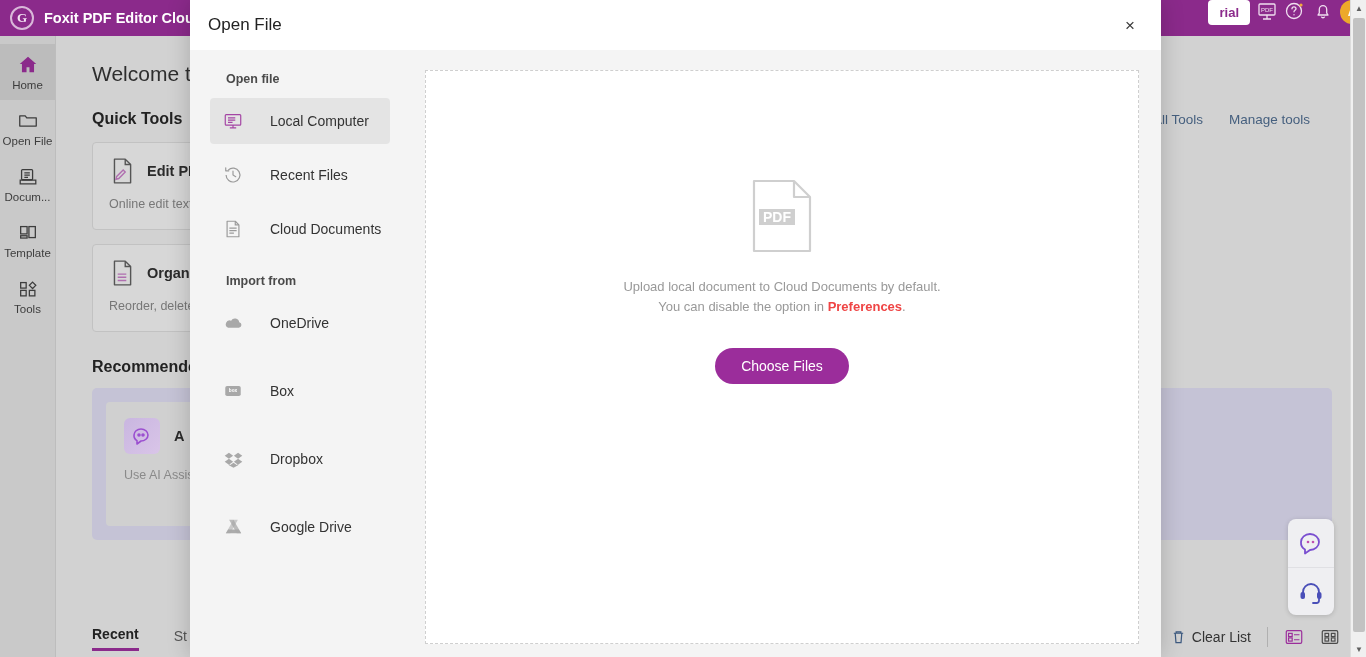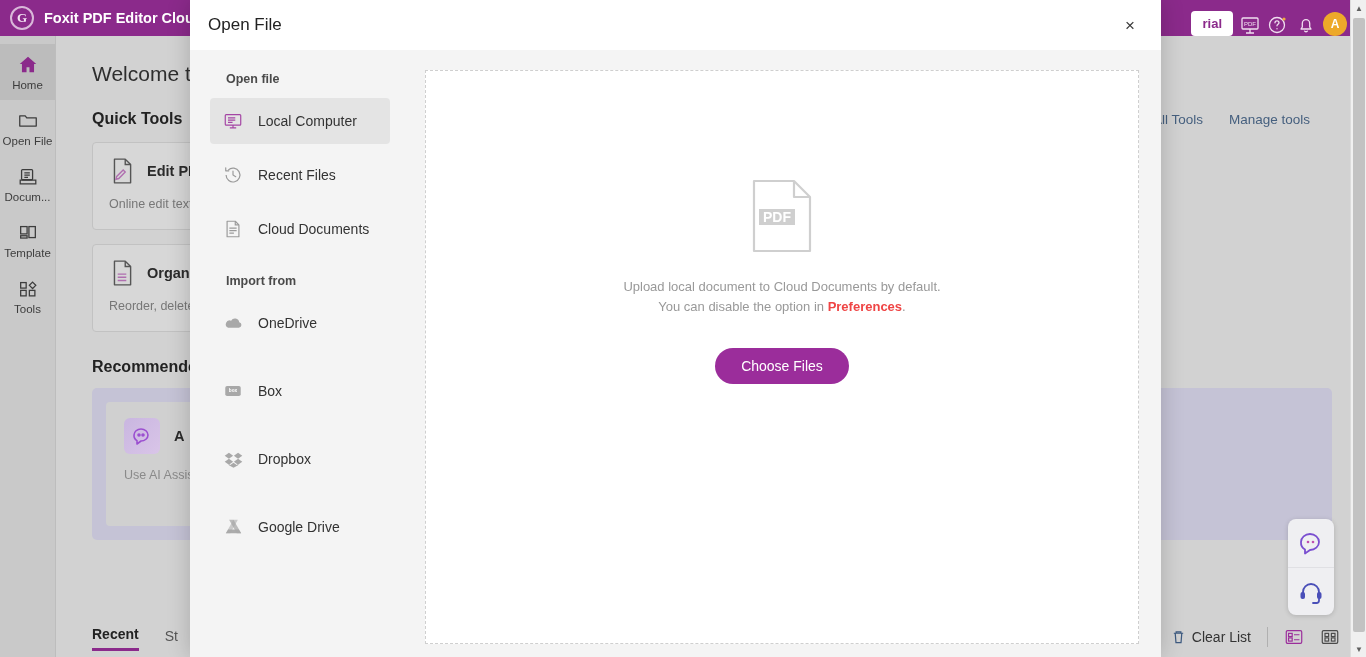--- a/index.html
+++ b/index.html
@@ -23,21 +23,21 @@
     border: 2px solid #d9b8d9; display: flex; align-items: center;
     justify-content: center; color: #f2e2f2; font-size: 13px; font-weight: bold;
     font-family: "Liberation Serif", serif;
   }
   .app-title {
     color: #ffffff; font-size: 14.5px; font-weight: bold; margin-left: 10px;
     white-space: nowrap;
   }
   .titlebar-right {
     position: absolute; right: 0px; top: 0; height: 36px;
-    display: flex; align-items: flex-end; gap: 6px; padding-right: 19px;
+    display: flex; align-items: flex-start; gap: 6px; padding-right: 2px;
   }
   .trial-btn {
     background: #ffffff; color: #8b2a8b; font-size: 13px; font-weight: bold;
     border-radius: 4px; padding: 5px 11px; white-space: nowrap;
   }
   .hdr-ico { width: 22px; height: 22px; position: relative; color: #f0dff0; }
   .avatar {
     width: 24px; height: 24px; border-radius: 50%; background: #eda92a;
     color: #fff; font-size: 12px; font-weight: bold;
     display: flex; align-items: center; justify-content: center;
@@ -92,21 +92,21 @@
   .rec-ico-box {
     width: 36px; height: 36px; border-radius: 6px;
     background: linear-gradient(135deg,#c9b6e0,#d9c5e8);
     display: flex; align-items: center; justify-content: center;
   }
   .rec-card-title { font-size: 14.5px; font-weight: bold; color: #2b2b2b; }
   .rec-card-desc { font-size: 12.5px; color: #8a8a8a; margin-top: 14px; }
 
   .bottom-tabs {
     position: absolute; left: 92px; bottom: 6px; display: flex;
-    align-items: center; gap: 26px;
+    align-items: center; gap: 35px;
   }
   .btab { font-size: 14px; color: #555; padding-bottom: 6px; }
   .btab.active { color: #222; font-weight: bold; border-bottom: 3px solid #8b2a8b; }
 
   .bottom-right-bar {
     position: absolute; right: 26px; bottom: 10px; display: flex;
     align-items: center; gap: 16px;
   }
   .clear-list { font-size: 14px; color: #333; display: flex; align-items: center; gap: 6px; }
   .vdiv { width: 1px; height: 20px; background: #b0b0b0; }
@@ -152,21 +152,21 @@
 
   .modal-body { display: flex; height: 607px; }
 
   .modal-nav { width: 236px; padding: 16px 0 0 20px; }
   .nav-group-label {
     font-size: 12.5px; font-weight: bold; color: #4a4a4a;
     margin: 6px 0 12px 16px;
   }
   .nav-item {
     height: 46px; border-radius: 4px; display: flex; align-items: center;
-    gap: 14px; padding-left: 12px; margin-bottom: 8px; width: 180px;
+    gap: 26px; padding-left: 12px; margin-bottom: 8px; width: 180px;
   }
   .nav-item.active { background: #e4e4e4; }
   .nav-label { font-size: 14px; color: #333; white-space: nowrap; }
   .nav-ico { width: 22px; height: 22px; display: flex; align-items: center; justify-content: center; }
 
   .dropzone-wrap { flex: 1; padding: 20px 22px 15px 0; }
   .dropzone {
     width: 714px; height: 574px; background: #ffffff;
     border: 1px dashed #cfcfcf; display: flex; flex-direction: column;
     align-items: center; justify-content: flex-start; padding-top: 108px;

